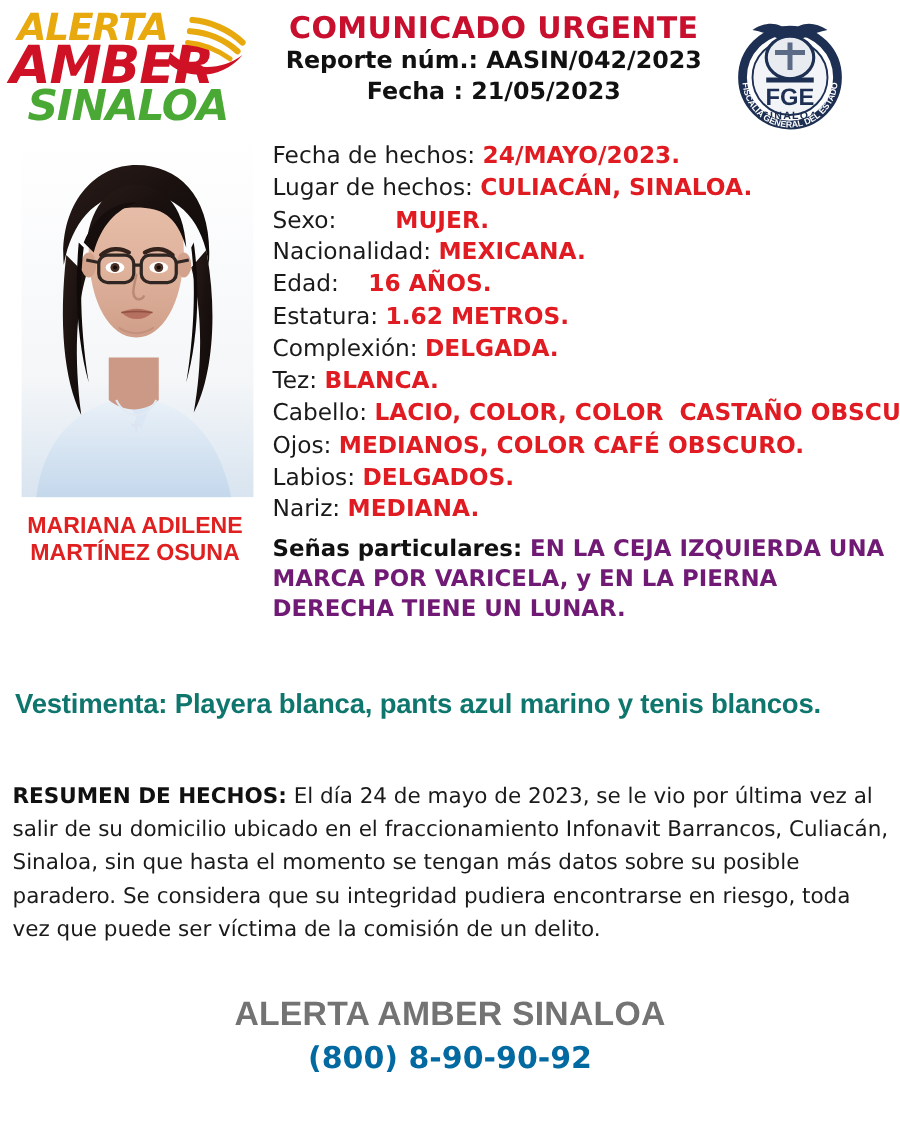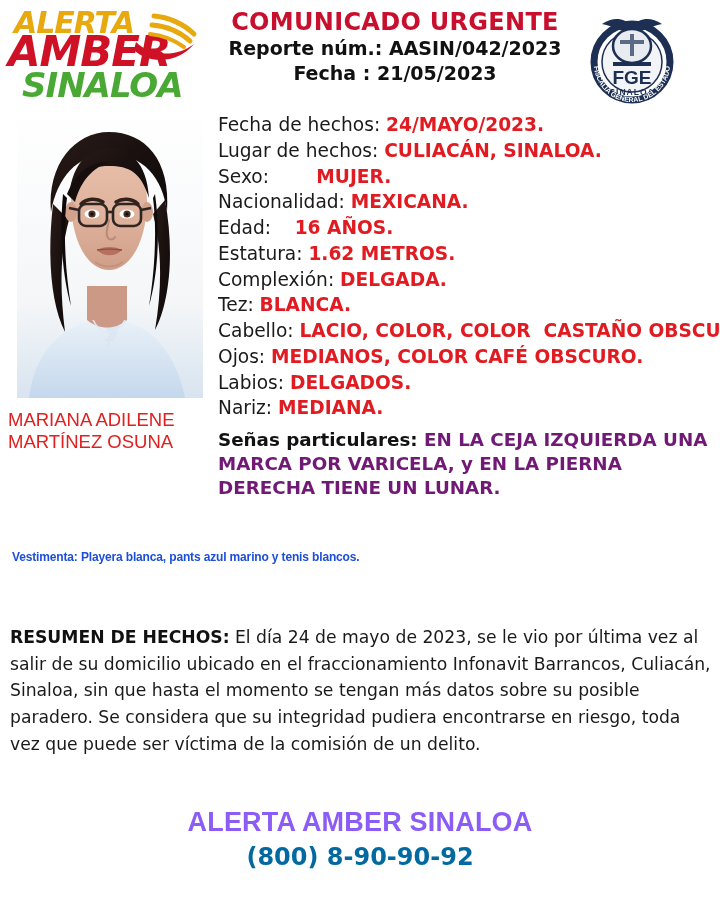--- a/index.html
+++ b/index.html
@@ -29,49 +29,49 @@
   .seal { position:absolute; left:580px; top:8px; width:104px; height:96px; }
 
   
   .photo { position:absolute; left:17px; top:108px; width:186px; height:290px;
            background:#ffffff; overflow:hidden; }
   .photo svg { display:block; width:100%; height:100%; }
 
   
   .victim-name { position:absolute; left:8px; top:409px; width:200px;
                  font-family:"Liberation Sans", sans-serif;
-                 font-size:18.5px; font-weight:normal; color:#e02020;
-                 line-height:1.18; text-align:left; }
+                 font-size:18.5px; font-weight:bold; color:#e02020;
+                 line-height:1.18; text-align:center; }
 
   
   .fields { position:absolute; left:218px; top:112px; width:492px; }
   .f-row { font-size:18.6px; line-height:1.385; color:#1a1a1a; white-space:pre; }
   .f-lbl { font-weight:normal; color:#1a1a1a; }
   .f-val { font-weight:bold; color:#e11b22; }
 
   
   .senas { position:absolute; left:218px; top:428px; width:490px;
            font-size:18.3px; line-height:1.32; }
   .senas .f-lbl { font-weight:bold; color:#111; }
   .senas .f-val { font-weight:bold; color:#701a75; }
 
   
   .vest { position:absolute; left:12px; top:550px; width:700px;
           font-family:"Liberation Sans", sans-serif;
-          font-size:12px; font-weight:bold; color:#1d4ed8; letter-spacing:-.15px; }
+          font-size:22px; font-weight:bold; color:#0f766e; letter-spacing:-.15px; }
 
   
   .resumen { position:absolute; left:10px; top:624px; width:702px;
              font-size:17.2px; line-height:1.55; color:#1a1a1a; text-align:left; }
   .resumen b { font-weight:bold; color:#111; }
 
   
   .footer { position:absolute; left:0; top:796px; width:720px; text-align:center; }
   .foot-title { font-family:"Liberation Sans", sans-serif;
-                font-size:27px; font-weight:bold; color:#8b5cf6; letter-spacing:.2px;margin-top:11px; }
+                font-size:27px; font-weight:bold; color:#737373; letter-spacing:.2px; }
   .foot-tel { font-size:24px; font-weight:bold; color:#0369a1; line-height:1.32; margin-top:4px; }
 </style>
 </head>
 <body>
 
 <div class="poster">
 
   <div class="logo">
     <div class="logo-row logo-alerta">ALERTA</div>
     <div class="logo-row logo-amber">AMBER</div>

